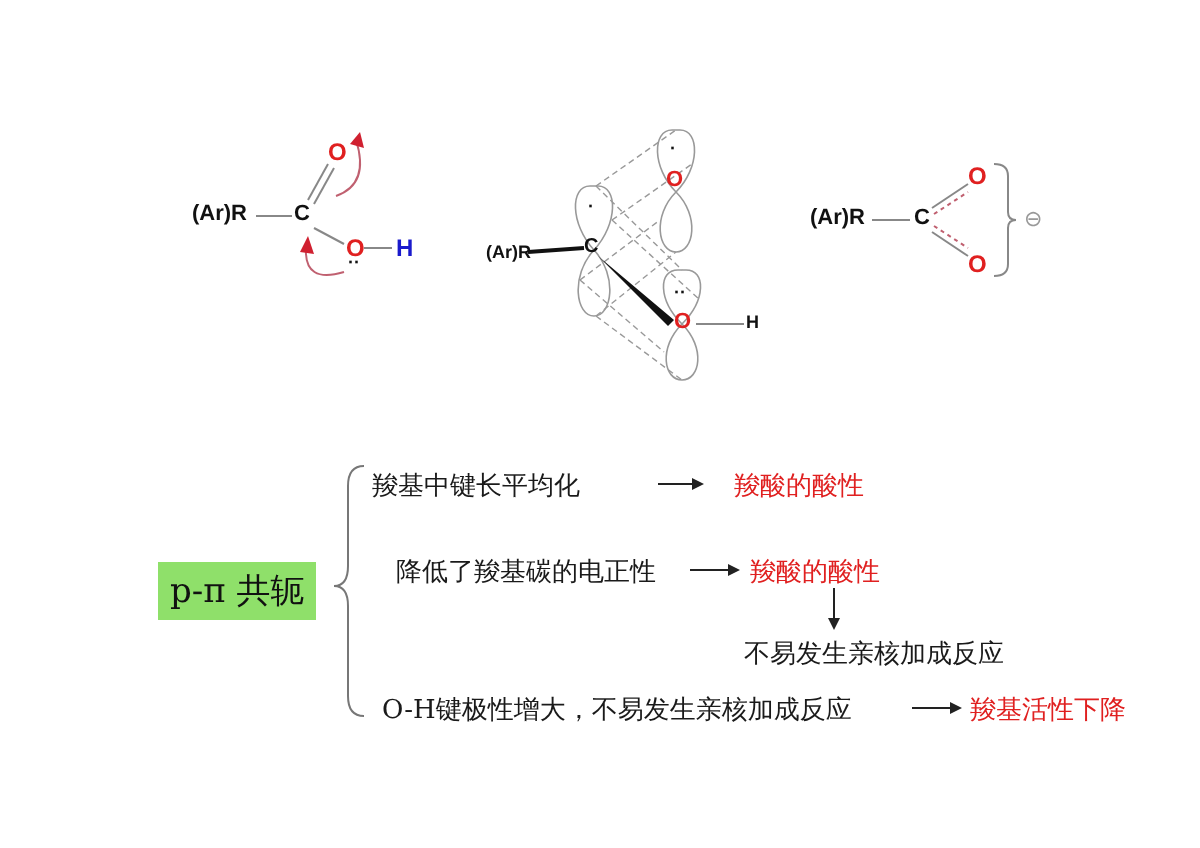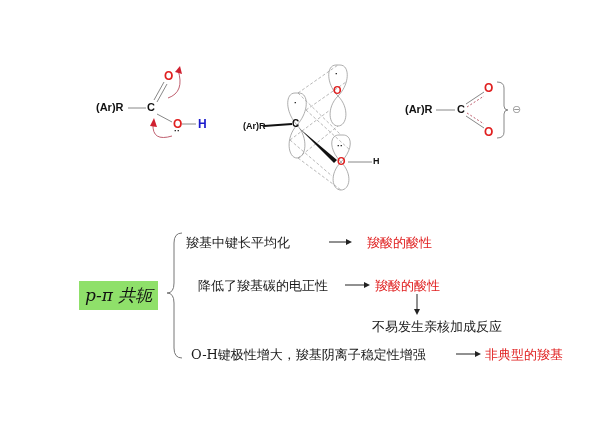--- a/index.html
+++ b/index.html
@@ -83,23 +83,23 @@
 <div class="abs" style="left:337px;top:141px;font:bold 9px 'Liberation Sans',sans-serif;color:#111;">··</div>
 <div class="abs" style="left:337px;top:155px;font:bold 11px 'Liberation Sans',sans-serif;color:#e02020;">O</div>
 <div class="abs" style="left:373px;top:156px;font:bold 9px 'Liberation Sans',sans-serif;color:#111;">H</div>
 
 <div class="abs" style="left:405px;top:103px;font:bold 11px 'Liberation Sans',sans-serif;color:#111;">(Ar)R</div>
 <div class="abs" style="left:457px;top:103px;font:bold 11px 'Liberation Sans',sans-serif;color:#111;">C</div>
 <div class="abs" style="left:484px;top:81px;font:bold 12px 'Liberation Sans',sans-serif;color:#e02020;">O</div>
 <div class="abs" style="left:484px;top:125px;font:bold 12px 'Liberation Sans',sans-serif;color:#e02020;">O</div>
 <div class="abs" style="left:512px;top:103px;font:11px 'DejaVu Sans',sans-serif;color:#999;">⊖</div>
 
-<div class="abs box" style="left:79px;top:281px;font-style:italic;">p-π 共轭</div>
+<div class="abs box" style="left:79px;top:281px;">p-π 共轭</div>
 
 <div class="abs cn" style="left:186px;top:234px;">羧基中键长平均化</div>
 <div class="abs cn red" style="left:367px;top:234px;">羧酸的酸性</div>
 
 <div class="abs cn" style="left:198px;top:277px;text-align:center;">降低了羧基碳的电正性</div>
 <div class="abs cn red" style="left:375px;top:277px;">羧酸的酸性</div>
 <div class="abs cn" style="left:372px;top:318px;">不易发生亲核加成反应</div>
 
-<div class="abs cn" style="left:191px;top:346px;font-family:'DejaVu Serif',serif;">O-H键极性增大，羧基阴离子稳定性增强</div>
-<div class="abs cn red" style="left:485px;top:346px;">非典型的羧基</div>
+<div class="abs cn" style="left:191px;top:346px;font-family:'DejaVu Serif',serif;">O-H键极性增大，不易发生亲核加成反应</div>
+<div class="abs cn red" style="left:485px;top:346px;">羧基活性下降</div>
 
 </body></html>

